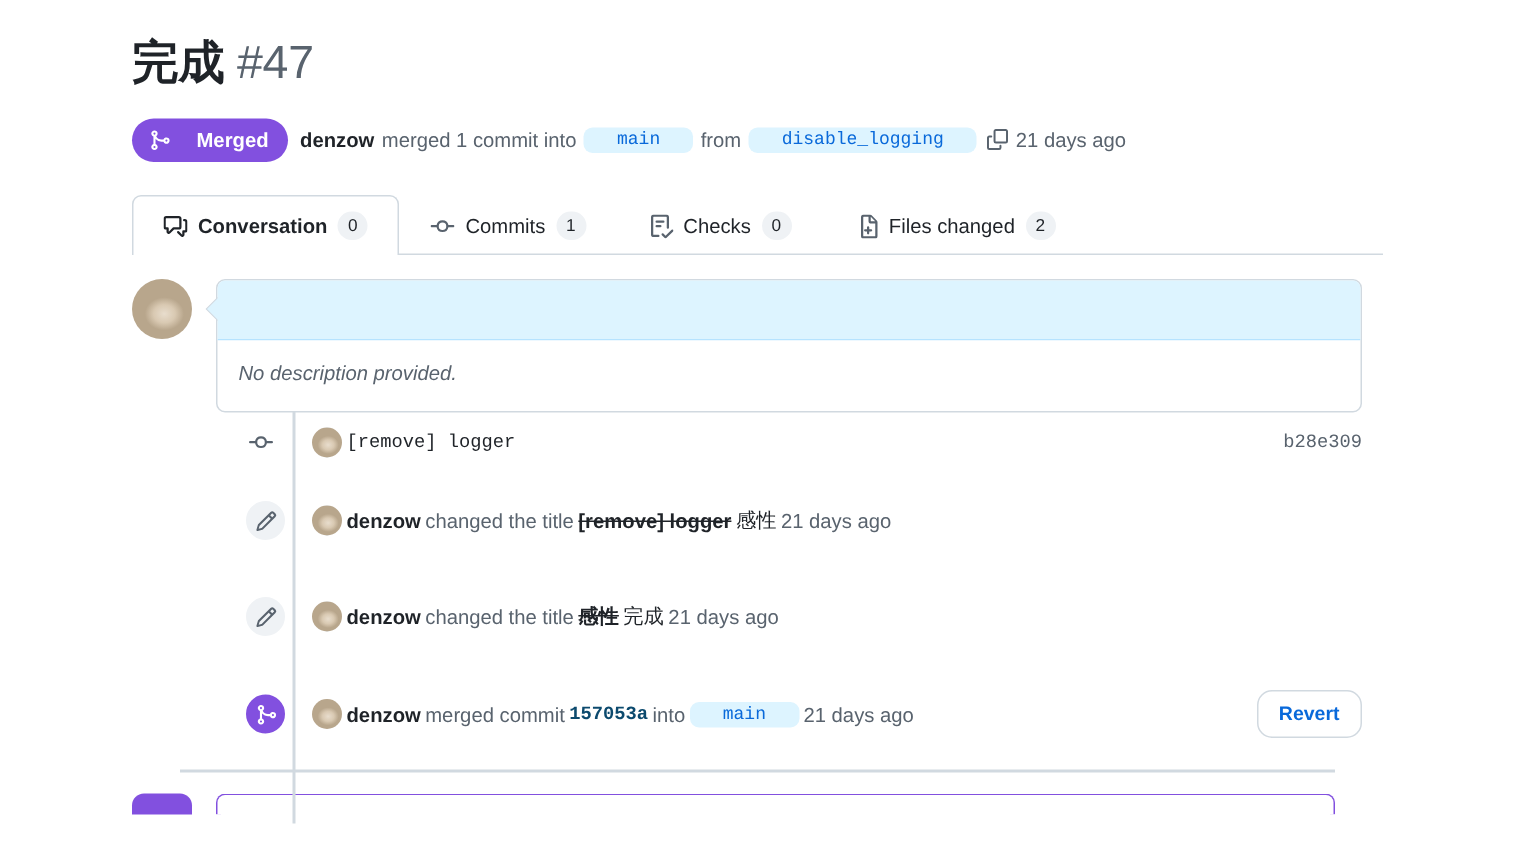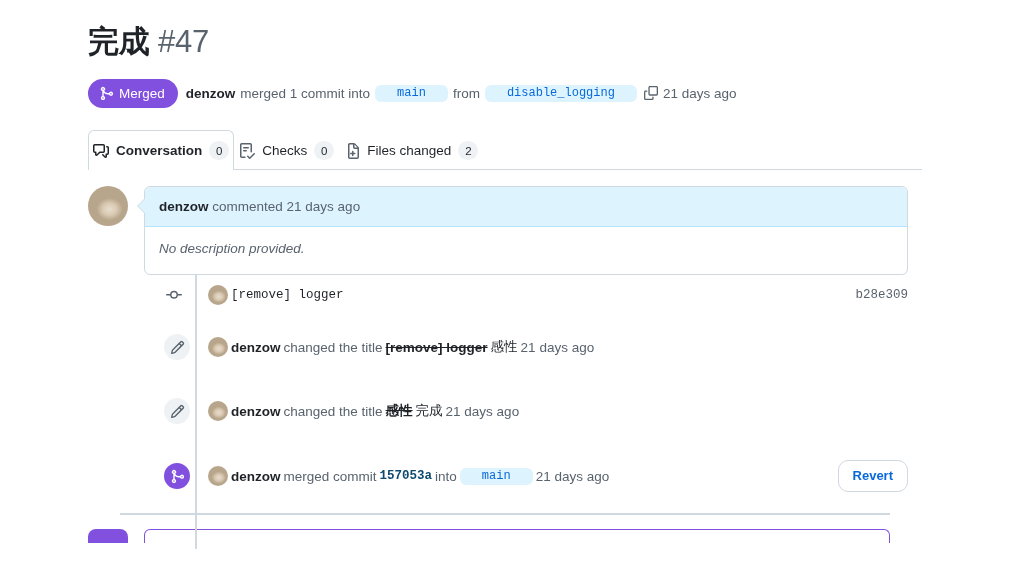--- a/index.html
+++ b/index.html
@@ -17,45 +17,45 @@
   .pr-title {
     margin: 0; padding-top: 22px;
     font-size: 31px; line-height: 40px; font-weight: 600;
     letter-spacing: -0.2px;
   }
   .pr-title .num { color: #59636e; font-weight: 400; }
 
   
   .state-line { display: flex; align-items: center; gap: 8px; margin-top: 16px; height: 30px; }
   .state-badge {
-    display: inline-flex; align-items: center; gap: 5px;
+    display: inline-flex; align-items: center; gap: 17px;
     background: #8250df; color: #ffffff;
     border-radius: 999px; height: 29px; padding: 0 13px 0 11px;
-    font-size: 13.5px; font-weight: 400;
+    font-size: 13.5px; font-weight: 700;
   }
   .state-badge svg { display: block; }
   .merge-info { font-size: 13.5px; color: #59636e; display: flex; align-items: center; gap: 5px; flex-wrap: nowrap; }
   .merge-info .actor { color: #1f2328; font-weight: 600; }
   .branch {
     display: inline-block;
     background: #ddf4ff; color: #0969da;
     border-radius: 6px; padding: 1px 22px 2px;
     font-family: "Liberation Mono", monospace; font-size: 12px;
   }
   .copy-icon { display: inline-flex; align-items: center; color: #59636e; margin-left: 2px; }
 
   
   .tabs {
     position: relative; margin-top: 22px; margin-right: 4px;
     display: flex; align-items: flex-end; gap: 0;
     border-bottom: 1px solid #d1d9e0; height: 40px;
   }
   .tab {
     display: flex; align-items: center; gap: 7px;
-    height: 40px; padding: 0 4px;
+    height: 40px; padding: 0 20px;
     font-size: 13.5px; color: #1f2328;
     border: 1px solid transparent; border-bottom: none;
     border-radius: 6px 6px 0 0;
     position: relative; top: 1px; background: transparent;
   }
   .tab.active {
     background: #ffffff; border-color: #d1d9e0;
     font-weight: 600;
   }
   .tab .ticon { display: inline-flex; color: #59636e; }
@@ -217,20 +217,29 @@
     <div class="tab active">
       <span class="ticon">
         <svg width="16" height="16" viewBox="0 0 16 16" fill="currentColor" aria-hidden="true">
           <path d="M1.75 1h8.5c.966 0 1.75.784 1.75 1.75v5.5A1.75 1.75 0 0 1 10.25 10H7.061l-2.574 2.573A1.458 1.458 0 0 1 2 11.543V10h-.25A1.75 1.75 0 0 1 0 8.25v-5.5C0 1.784.784 1 1.75 1ZM1.5 2.75v5.5c0 .138.112.25.25.25h1a.75.75 0 0 1 .75.75v2.19l2.72-2.72a.749.749 0 0 1 .53-.22h3.5a.25.25 0 0 0 .25-.25v-5.5a.25.25 0 0 0-.25-.25h-8.5a.25.25 0 0 0-.25.25Zm13 2a.25.25 0 0 0-.25-.25h-.5a.75.75 0 0 1 0-1.5h.5c.966 0 1.75.784 1.75 1.75v5.5A1.75 1.75 0 0 1 14.25 12H14v1.543a1.458 1.458 0 0 1-2.487 1.03L9.22 12.28a.749.749 0 0 1 .018-1.042.75.75 0 0 1 1.042-.018l2.22 2.22v-2.19a.75.75 0 0 1 .75-.75h1a.25.25 0 0 0 .25-.25Z"></path>
         </svg>
       </span>
       <span>Conversation</span>
       <span class="counter">0</span>
     </div>
 
+    <div class="tab">
+      <span class="ticon">
+        <svg width="16" height="16" viewBox="0 0 16 16" fill="currentColor" aria-hidden="true">
+          <path d="M11.93 8.5a4.002 4.002 0 0 1-7.86 0H.75a.75.75 0 0 1 0-1.5h3.32a4.002 4.002 0 0 1 7.86 0h3.32a.75.75 0 0 1 0 1.5Zm-1.43-.75a2.5 2.5 0 1 0-5 0 2.5 2.5 0 0 0 5 0Z"></path>
+        </svg>
+      </span>
+      <span>Commits</span>
+      <span class="counter">1</span>
+    </div>
 
     <div class="tab">
       <span class="ticon">
         <svg width="16" height="16" viewBox="0 0 16 16" fill="currentColor" aria-hidden="true">
           <path d="M2.5 1.75v11.5c0 .138.112.25.25.25h3.17a.75.75 0 0 1 0 1.5H2.75A1.75 1.75 0 0 1 1 13.25V1.75C1 .784 1.784 0 2.75 0h8.5C12.216 0 13 .784 13 1.75v7a.75.75 0 0 1-1.5 0v-7a.25.25 0 0 0-.25-.25h-8.5a.25.25 0 0 0-.25.25Zm13.274 9.537-4.557 4.45a.75.75 0 0 1-1.055-.008l-1.943-1.95a.75.75 0 0 1 1.062-1.058l1.419 1.425 4.026-3.932a.75.75 0 1 1 1.048 1.073ZM4.75 4h4.5a.75.75 0 0 1 0 1.5h-4.5a.75.75 0 0 1 0-1.5ZM4.75 7h2.5a.75.75 0 0 1 0 1.5h-2.5a.75.75 0 0 1 0-1.5Z"></path>
         </svg>
       </span>
       <span>Checks</span>
       <span class="counter">0</span>
     </div>
@@ -246,25 +255,20 @@
     </div>
   </div>
 
   <div class="timeline">
     <div class="tl-line"></div>
 
     <div class="comment-row">
       <div class="avatar-img"></div>
       <div class="comment-box">
         <div class="comment-head">
-          <div>
-            <span class="who">denzow</span>
-            <span>commented</span>
-            <span>21 days ago</span>
-          </div>
         </div>
         <div class="comment-body">No description provided.</div>
       </div>
     </div>
 
     <div class="tl-row row-commit">
       <span class="tl-badge badge-commit">
         <svg width="16" height="16" viewBox="0 0 16 16" fill="currentColor" aria-hidden="true">
           <path d="M11.93 8.5a4.002 4.002 0 0 1-7.86 0H.75a.75.75 0 0 1 0-1.5h3.32a4.002 4.002 0 0 1 7.86 0h3.32a.75.75 0 0 1 0 1.5Zm-1.43-.75a2.5 2.5 0 1 0-5 0 2.5 2.5 0 0 0 5 0Z"></path>
         </svg>

